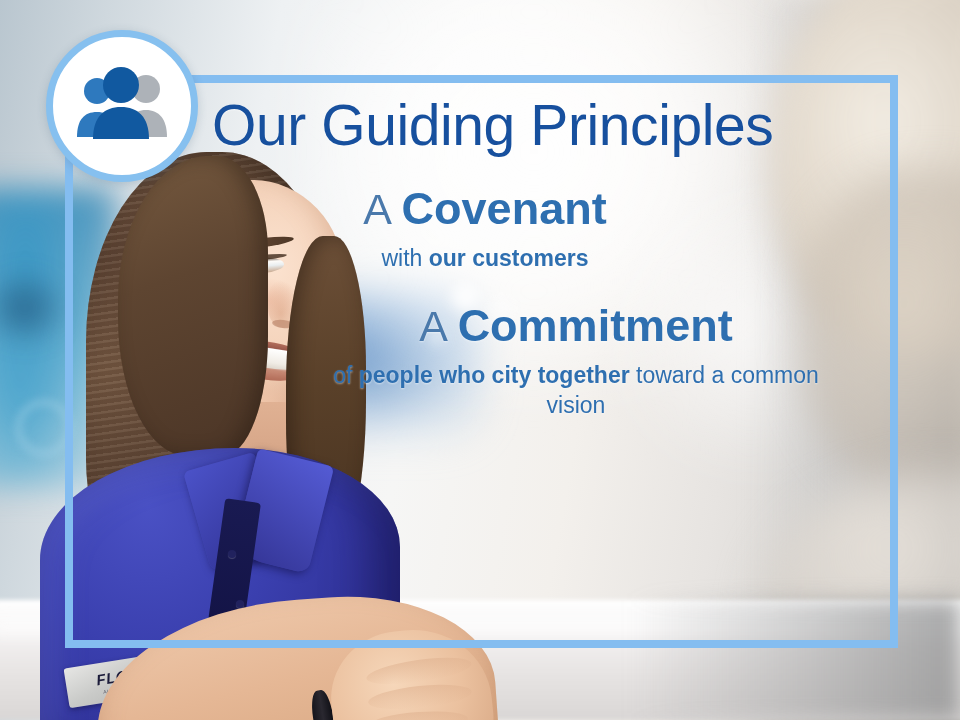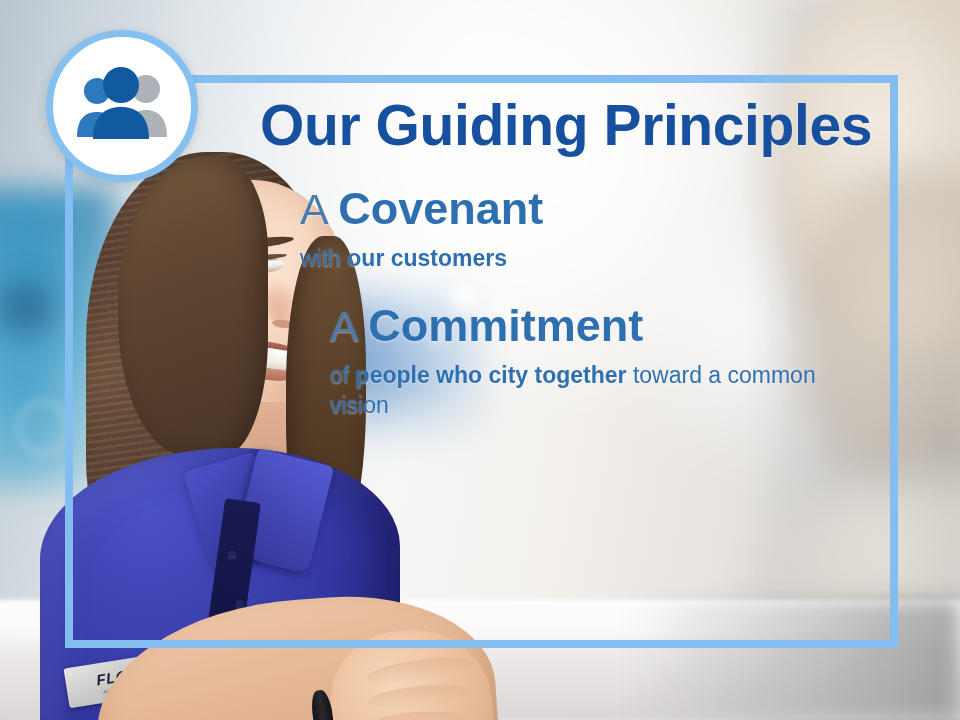--- a/index.html
+++ b/index.html
@@ -317,29 +317,29 @@
     background:#ffffff;
     border:7px solid #86c0ef;
     box-shadow:0 2px 10px rgba(60,90,120,.22);
     display:flex; align-items:center; justify-content:center;
   }
   .people-icon{ width:104px; height:78px; display:block; }
 
   
   .headline{
     position:absolute; left:212px; top:96px; width:660px;
-    text-align:right;
-    font-size:57px; font-weight:bold;
+    text-align:left;
+    font-size:57px; font-weight:normal;
     letter-spacing:-.4px;
     color:#17509e;
     line-height:1.05;
     text-shadow:0 1px 2px rgba(255,255,255,.55);
   }
 
-  .block{ position:absolute; text-align:left; }
+  .block{ position:absolute; text-align:center; }
 
   .ptitle{
     font-size:45px; line-height:1.02;
     color:#2e6fb0; font-weight:bold;
     text-shadow:0 1px 2px rgba(255,255,255,.5);
     white-space:nowrap;
   }
   .ptitle .art{ font-weight:300; color:#4a79ab; font-size:43px; }
 
   .psub{

